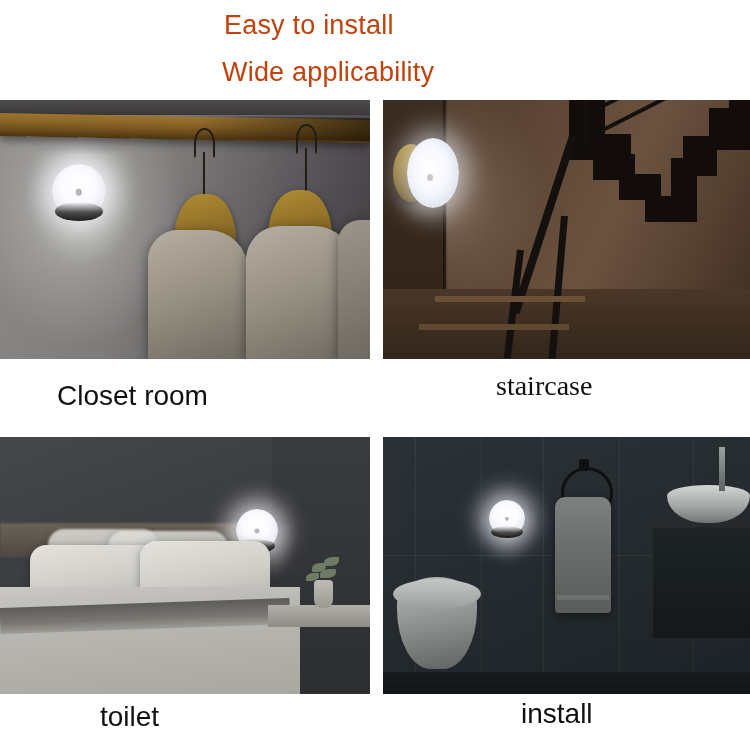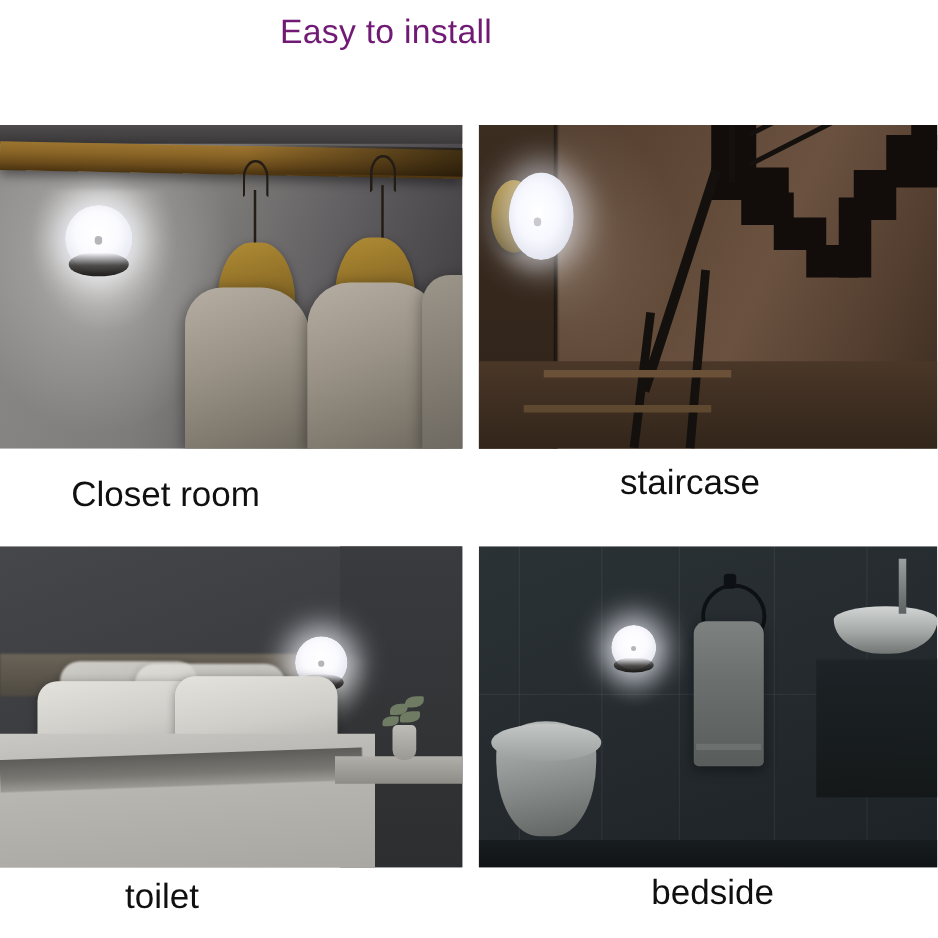--- a/index.html
+++ b/index.html
@@ -19,21 +19,21 @@
   .heading {
     position: absolute;
     left: 0;
     top: 0;
     width: 750px;
     height: 100px;
     background: #ffffff;
   }
   .heading-line {
     position: absolute;
-    color: #701a75;
+    color: #c2410c;
     font-size: 27px;
     line-height: 1;
     letter-spacing: 0.2px;
     white-space: nowrap;
   }
   .heading-line-1 { left: 224px; top: 12px; }
   .heading-line-2 { left: 222px; top: 59px; }
 
   
   .panel {
@@ -47,21 +47,21 @@
 
   
   .caption {
     position: absolute;
     color: #101010;
     font-size: 28px;
     line-height: 1;
     white-space: nowrap;
   }
   .caption-closet    { left: 57px;  top: 382px; text-align: center; }
-  .caption-staircase { left: 496px; top: 372px; }
+  .caption-staircase { left: 496px; top: 372px; font-family: Liberation Serif, serif; }
   .caption-bedside   { left: 100px; top: 703px; }
   .caption-toilet    { left: 521px; top: 700px; }
 
   
   .closet-wall {
     position: absolute; inset: 0;
     background:
       radial-gradient(ellipse 150px 190px at 78px 110px, rgba(255,255,255,0.40) 0%, rgba(255,255,255,0.16) 38%, rgba(255,255,255,0) 72%),
       linear-gradient(110deg, #8e8c8a 0%, #7e7c7a 42%, #59565a 72%, #3a3739 100%);
   }
@@ -306,20 +306,21 @@
   .wc-faucet {
     position: absolute; left: 336px; top: 10px; width: 6px; height: 44px;
     background: linear-gradient(180deg, #9aa0a0 0%, #5d6363 100%);
   }
 </style>
 </head>
 <body>
 
 <div class="heading">
   <div class="heading-line heading-line-1">Easy to install</div>
+  <div class="heading-line heading-line-2">Wide applicability</div>
 </div>
 
 <div class="panel panel-closet">
   <div class="closet-wall"></div>
   <div class="closet-ceiling"></div>
   <div class="closet-glow"></div>
   <div class="closet-rod"></div>
   <div class="closet-rod-dark"></div>
 
   <div class="puck closet-puck">
@@ -431,13 +432,13 @@
 
   <div class="wc-ring-mount"></div>
   <div class="wc-ring"></div>
   <div class="wc-towel"></div>
   <div class="wc-towel-band"></div>
 
   <div class="wc-vanity"></div>
   <div class="wc-basin"></div>
   <div class="wc-faucet"></div>
 </div>
-<div class="caption caption-toilet">bedside</div>
+<div class="caption caption-toilet">install</div>
 
 </body></html>

